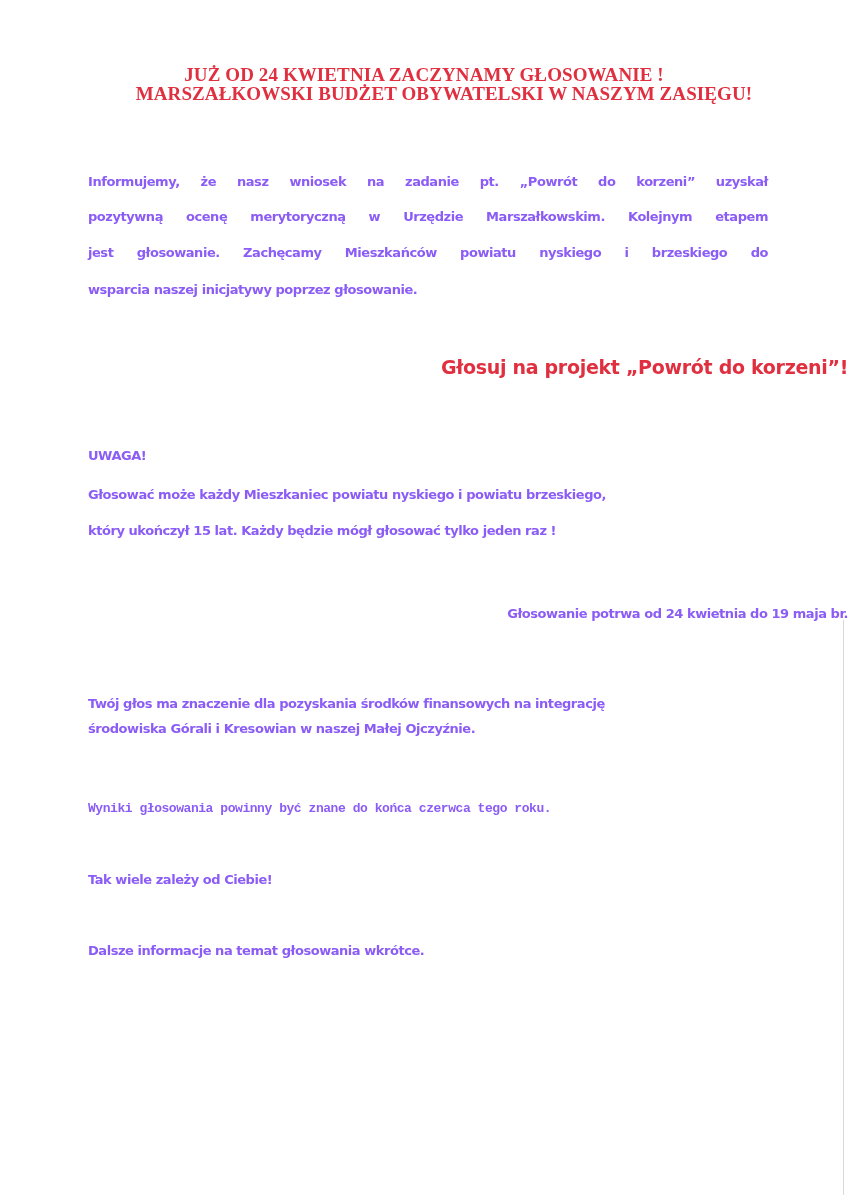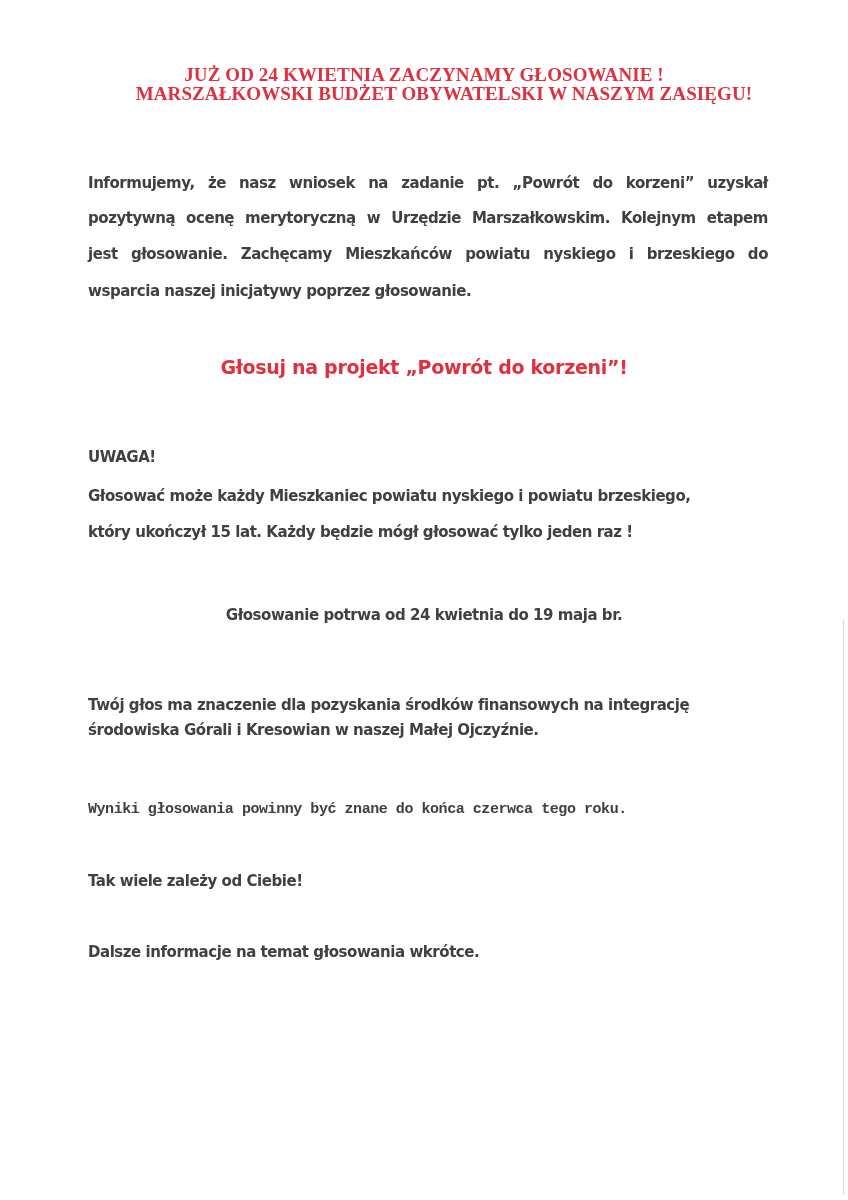--- a/index.html
+++ b/index.html
@@ -3,24 +3,24 @@
 <meta charset="utf-8">
 <style>
   html, body { margin: 0; padding: 0; background: #ffffff; }
   body { width: 848px; height: 1200px; position: relative; overflow: hidden; }
   .page { position: absolute; left: 0; top: 0; width: 848px; height: 1200px; background: #fff; }
   .scan-edge { position: absolute; left: 843px; top: 620px; width: 1px; height: 575px; background: #d8d8d8; }
   .hdr { position: absolute; left: 0; width: 848px; text-align: center;
     font-family: "Liberation Serif", "DejaVu Serif", serif; font-weight: bold;
     color: #e03040; font-size: 19px; letter-spacing: 0.1px; white-space: nowrap; }
   .txt { position: absolute; font-family: "DejaVu Sans", "Liberation Sans", sans-serif;
-    color: #404040; font-size: 15px; white-space: nowrap; letter-spacing: -0.45px; }
+    color: #8b5cf6; font-size: 13px; white-space: nowrap; letter-spacing: -0.45px; }
   .just { left: 88px; width: 680px; text-align: justify; text-align-last: justify; word-spacing: 2px; }
   .left { left: 88px; }
-  .center { left: 0; width: 848px; text-align: center; }
+  .center { left: 0; width: 848px; text-align: right; }
   .red { color: #e03040; font-size: 19px; letter-spacing: -0.3px; font-weight: bold; }
   .b { font-weight: bold; }
 </style>
 </head>
 <body>
 
 <div class="page">
   <div class="scan-edge"></div>
 
   <div class="hdr" style="top:64px;">JUŻ OD 24 KWIETNIA ZACZYNAMY GŁOSOWANIE !</div>

